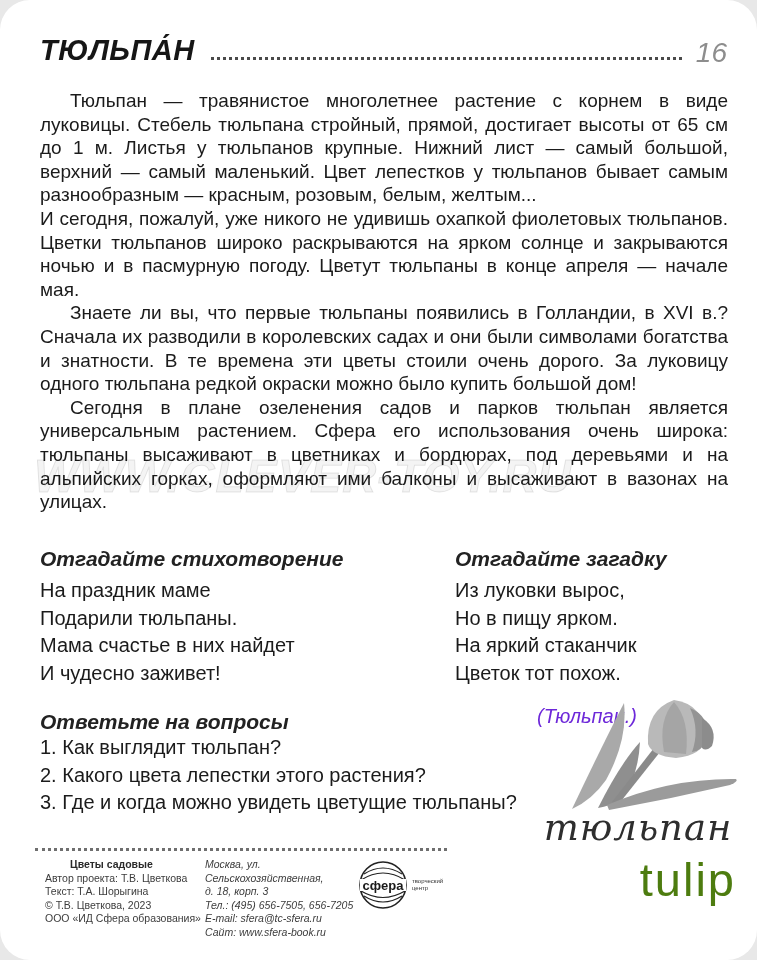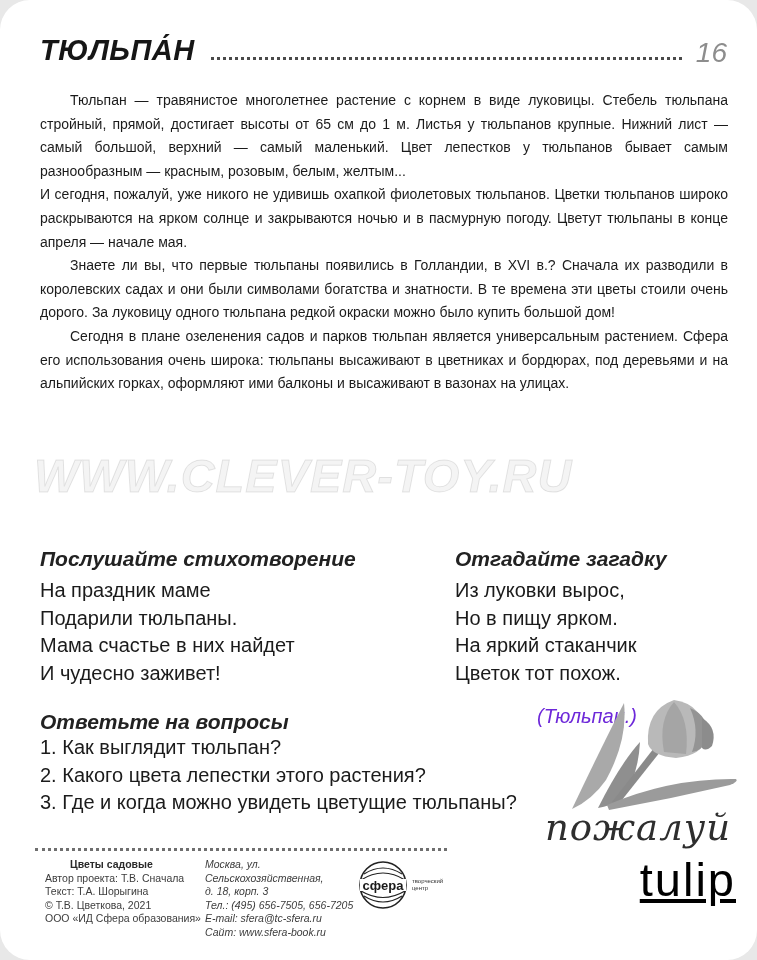--- a/index.html
+++ b/index.html
@@ -11,21 +11,21 @@
   }
   
   .header { position:absolute; top:34px; left:40px; right:30px;
     display:flex; align-items:flex-end; }
   .title { font-size:29px; font-weight:bold; font-style:italic;
     letter-spacing:0.5px; color:#161616; white-space:nowrap; }
   .leader { flex:1; border-bottom:3px dotted #4a4a4a; margin:0 14px 7px 16px; height:1px; }
   .page-num { font-size:28px; font-style:italic; color:#8d8d8d; line-height:1;text-align:center; }
   
   .article { position:absolute; top:89px; left:40px; width:688px; }
-  .article p { font-size:14px; line-height:23.6px; text-align:justify; color:#1b1b1b; }
+  .article p { font-size:19px; line-height:23.6px; text-align:justify; color:#1b1b1b; }
   .article p.indent { text-indent:30px; }
   
   .watermark { position:absolute; top:448px; left:34px; width:700px;
     font-size:47px; font-weight:bold; font-style:italic; letter-spacing:1px;
     color:rgba(0,0,0,0.045); -webkit-text-stroke:1px rgba(0,0,0,0.10);
     white-space:nowrap; pointer-events:none; }
   
   .col-head { font-size:21px; font-weight:bold; font-style:italic; color:#222;
     margin-bottom:6px; }
   .poem { position:absolute; top:547px; left:40px; width:390px; }
@@ -36,21 +36,21 @@
   
   .questions { position:absolute; top:710px; left:40px; width:510px; }
   .questions .col-head { margin-bottom:0; }
   .question-line { font-size:20px; line-height:27.6px; color:#1b1b1b; }
   
   .tulip-photo { position:absolute; top:688px; left:552px; width:192px; height:130px; }
   .flower-ru { position:absolute; top:806px; left:540px; width:196px;
     text-align:center; font-family:"DejaVu Serif", serif; font-style:italic;
     font-size:37px; color:#2e2e2e; letter-spacing:1px; }
   .flower-en { position:absolute; top:852px; left:580px; width:156px;
-    text-align:right; font-size:47px; color:#000000; letter-spacing:2px;text-decoration:underline; }
+    text-align:right; font-size:47px; color:#4d7c0f; letter-spacing:2px; }
   
   .footer-rule { position:absolute; top:848px; left:35px; width:412px;
     border-top:3px dotted #6f6f6f; }
   .footer-col { position:absolute; top:858px; font-size:10.5px; line-height:13.5px;
     color:#3c3c3c; }
   .footer-col .bold { font-weight:bold; color:#2a2a2a;padding-left:25px; }
   .fc-left { left:45px; width:158px; }
   .fc-mid { left:205px; width:160px;font-style:italic; }
   .logo { position:absolute; top:860px; left:358px; width:105px; height:52px; }
   .logo svg { display:block; }
@@ -69,21 +69,21 @@
   <div class="article">
     <p class="indent">Тюльпан — травянистое многолетнее растение с корнем в виде луковицы. Стебель тюльпана стройный, прямой, достигает высоты от 65 см до 1 м. Листья у тюльпанов крупные. Нижний лист — самый большой, верхний — самый маленький. Цвет лепестков у тюльпанов бывает самым разнообразным — красным, розовым, белым, желтым...</p>
     <p>И сегодня, пожалуй, уже никого не удивишь охапкой фиолетовых тюльпанов. Цветки тюльпанов широко раскрываются на ярком солнце и закрываются ночью и в пасмурную погоду. Цветут тюльпаны в конце апреля — начале мая.</p>
     <p class="indent">Знаете ли вы, что первые тюльпаны появились в Голландии, в XVI в.? Сначала их разводили в королевских садах и они были символами богатства и знатности. В те времена эти цветы стоили очень дорого. За луковицу одного тюльпана редкой окраски можно было купить большой дом!</p>
     <p class="indent">Сегодня в плане озеленения садов и парков тюльпан является универсальным растением. Сфера его использования очень широка: тюльпаны высаживают в цветниках и бордюрах, под деревьями и на альпийских горках, оформляют ими балконы и высаживают в вазонах на улицах.</p>
   </div>
 
   <div class="watermark">WWW.CLEVER-TOY.RU</div>
 
   <div class="poem">
-    <div class="col-head">Послушайте стихотворение</div>
+    <div class="col-head">Отгадайте стихотворение</div>
     <div class="verse-line">На праздник маме</div>
     <div class="verse-line">Подарили тюльпаны.</div>
     <div class="verse-line">Мама счастье в них найдет</div>
     <div class="verse-line">И чудесно заживет!</div>
   </div>
 
   <div class="riddle">
     <div class="col-head">Отгадайте загадку</div>
     <div class="verse-line">Из луковки вырос,</div>
     <div class="verse-line">Но в пищу ярком.</div>
@@ -109,30 +109,30 @@
 
       <path d="M 55,117 Q 118,90 184,91 Q 187,93 178,97 Q 118,111 57,122 Z" fill="#9b9b9b"></path>
 
       <path d="M 96,56 Q 94,22 122,12 Q 152,16 154,50 Q 151,67 124,70 Q 100,68 96,56 Z" fill="#b9b9b9"></path>
       <path d="M 112,64 Q 106,32 122,14 Q 138,32 134,66 Z" fill="#a5a5a5"></path>
       <path d="M 138,20 Q 158,28 156,52 Q 148,64 140,64 Q 148,42 138,20 Z" fill="#949494"></path>
       <path d="M 150,30 Q 166,40 160,58 Q 154,64 150,60 Z" fill="#8c8c8c"></path>
     </svg>
   </div>
 
-  <div class="flower-ru">пожалуй</div>
+  <div class="flower-ru">тюльпан</div>
   <div class="flower-en">tulip</div>
 
   <div class="footer-rule"></div>
 
   <div class="footer-col fc-left">
     <div class="bold">Цветы садовые</div>
-    <div>Автор проекта: Т.В. Сначала</div>
+    <div>Автор проекта: Т.В. Цветкова</div>
     <div>Текст: Т.А. Шорыгина</div>
-    <div>© Т.В. Цветкова, 2021</div>
+    <div>© Т.В. Цветкова, 2023</div>
     <div>ООО «ИД Сфера образования»</div>
   </div>
 
   <div class="footer-col fc-mid">
     <div>Москва, ул. Сельскохозяйственная,</div>
     <div>д. 18, корп. 3</div>
     <div>Тел.: (495) 656-7505, 656-7205</div>
     <div>E-mail: sfera@tc-sfera.ru</div>
     <div>Сайт: www.sfera-book.ru</div>
   </div>

